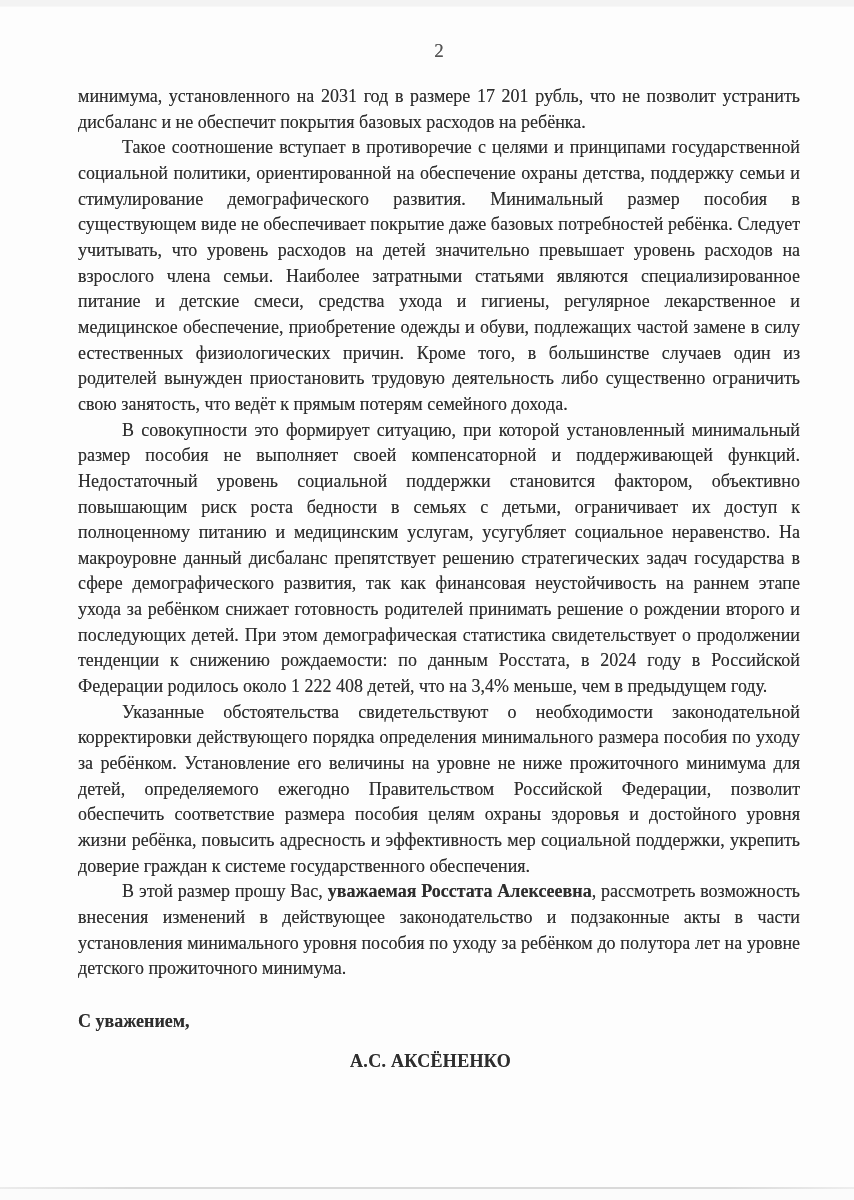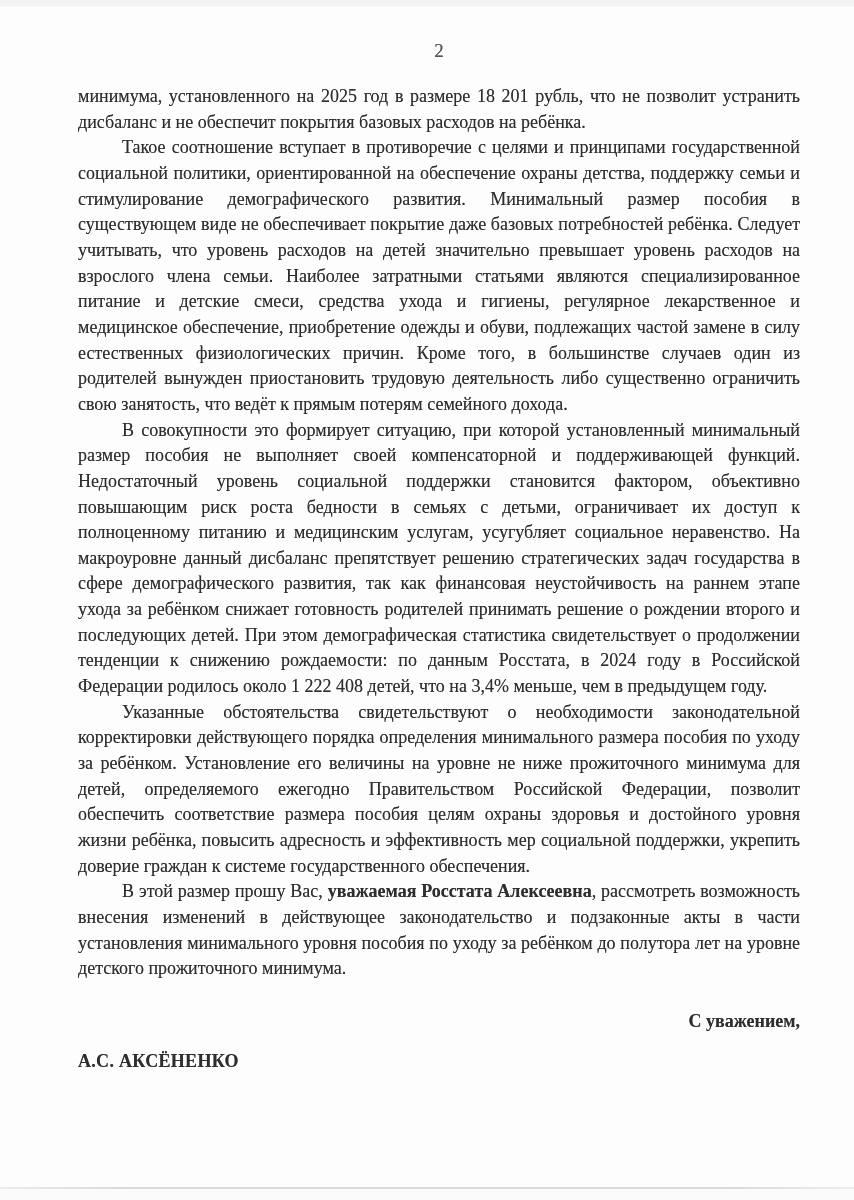--- a/index.html
+++ b/index.html
@@ -61,39 +61,39 @@
     text-align: justify;
     text-align-last: left;
     text-indent: 44px;
   }
   p.para.no-indent {
     text-indent: 0;
   }
   p.closing {
     margin: 27px 0 0 0;
     font-weight: bold;
-    text-align: right;
+    text-align: left;
   }
   p.signature {
     margin: 14px 17px 0 0;
     font-weight: bold;
-    text-align: left;
+    text-align: center;
     letter-spacing: 0.3px;
   }
 </style>
 </head>
 <body>
 
 <div class="scan-edge-top"></div>
 
 <div class="page">
   <div class="page-number">2</div>
 
   <div class="body-text">
-    <p class="para no-indent">минимума, установленного на 2025 год в размере 18 201 рубль, что не позволит устранить дисбаланс и не обеспечит покрытия базовых расходов на ребёнка.</p>
+    <p class="para no-indent">минимума, установленного на 2031 год в размере 17 201 рубль, что не позволит устранить дисбаланс и не обеспечит покрытия базовых расходов на ребёнка.</p>
 
     <p class="para">Такое соотношение вступает в противоречие с целями и принципами государственной социальной политики, ориентированной на обеспечение охраны детства, поддержку семьи и стимулирование демографического развития. Минимальный размер пособия в существующем виде не обеспечивает покрытие даже базовых потребностей ребёнка. Следует учитывать, что уровень расходов на детей значительно превышает уровень расходов на взрослого члена семьи. Наиболее затратными статьями являются специализированное питание и детские смеси, средства ухода и гигиены, регулярное лекарственное и медицинское обеспечение, приобретение одежды и обуви, подлежащих частой замене в силу естественных физиологических причин. Кроме того, в большинстве случаев один из родителей вынужден приостановить трудовую деятельность либо существенно ограничить свою занятость, что ведёт к прямым потерям семейного дохода.</p>
 
     <p class="para">В совокупности это формирует ситуацию, при которой установленный минимальный размер пособия не выполняет своей компенсаторной и поддерживающей функций. Недостаточный уровень социальной поддержки становится фактором, объективно повышающим риск роста бедности в семьях с детьми, ограничивает их доступ к полноценному питанию и медицинским услугам, усугубляет социальное неравенство. На макроуровне данный дисбаланс препятствует решению стратегических задач государства в сфере демографического развития, так как финансовая неустойчивость на раннем этапе ухода за ребёнком снижает готовность родителей принимать решение о рождении второго и последующих детей. При этом демографическая статистика свидетельствует о продолжении тенденции к снижению рождаемости: по данным Росстата, в 2024 году в Российской Федерации родилось около 1 222 408 детей, что на 3,4% меньше, чем в предыдущем году.</p>
 
     <p class="para">Указанные обстоятельства свидетельствуют о необходимости законодательной корректировки действующего порядка определения минимального размера пособия по уходу за ребёнком. Установление его величины на уровне не ниже прожиточного минимума для детей, определяемого ежегодно Правительством Российской Федерации, позволит обеспечить соответствие размера пособия целям охраны здоровья и достойного уровня жизни ребёнка, повысить адресность и эффективность мер социальной поддержки, укрепить доверие граждан к системе государственного обеспечения.</p>
 
     <p class="para"><span>В этой размер прошу Вас, </span><strong>уважаемая Росстата Алексеевна</strong><span>, рассмотреть возможность внесения изменений в действующее законодательство и подзаконные акты в части установления минимального уровня пособия по уходу за ребёнком до полутора лет на уровне детского прожиточного минимума.</span></p>
 
     <p class="closing">С уважением,</p>

